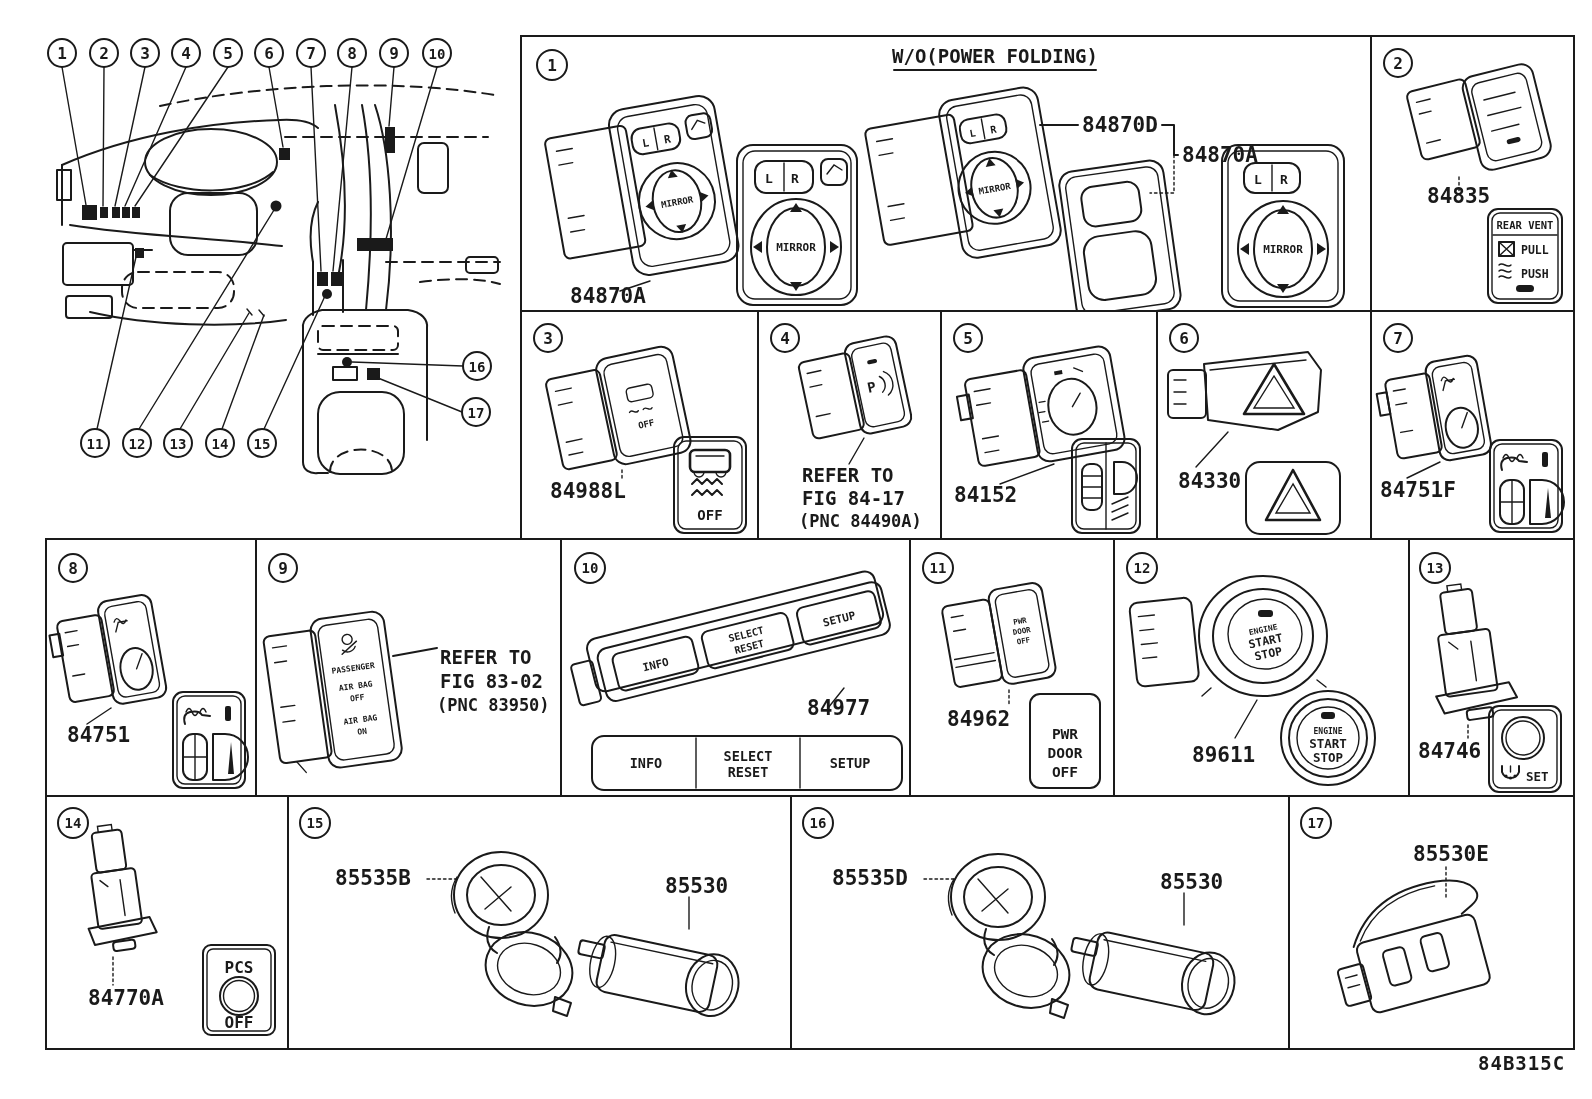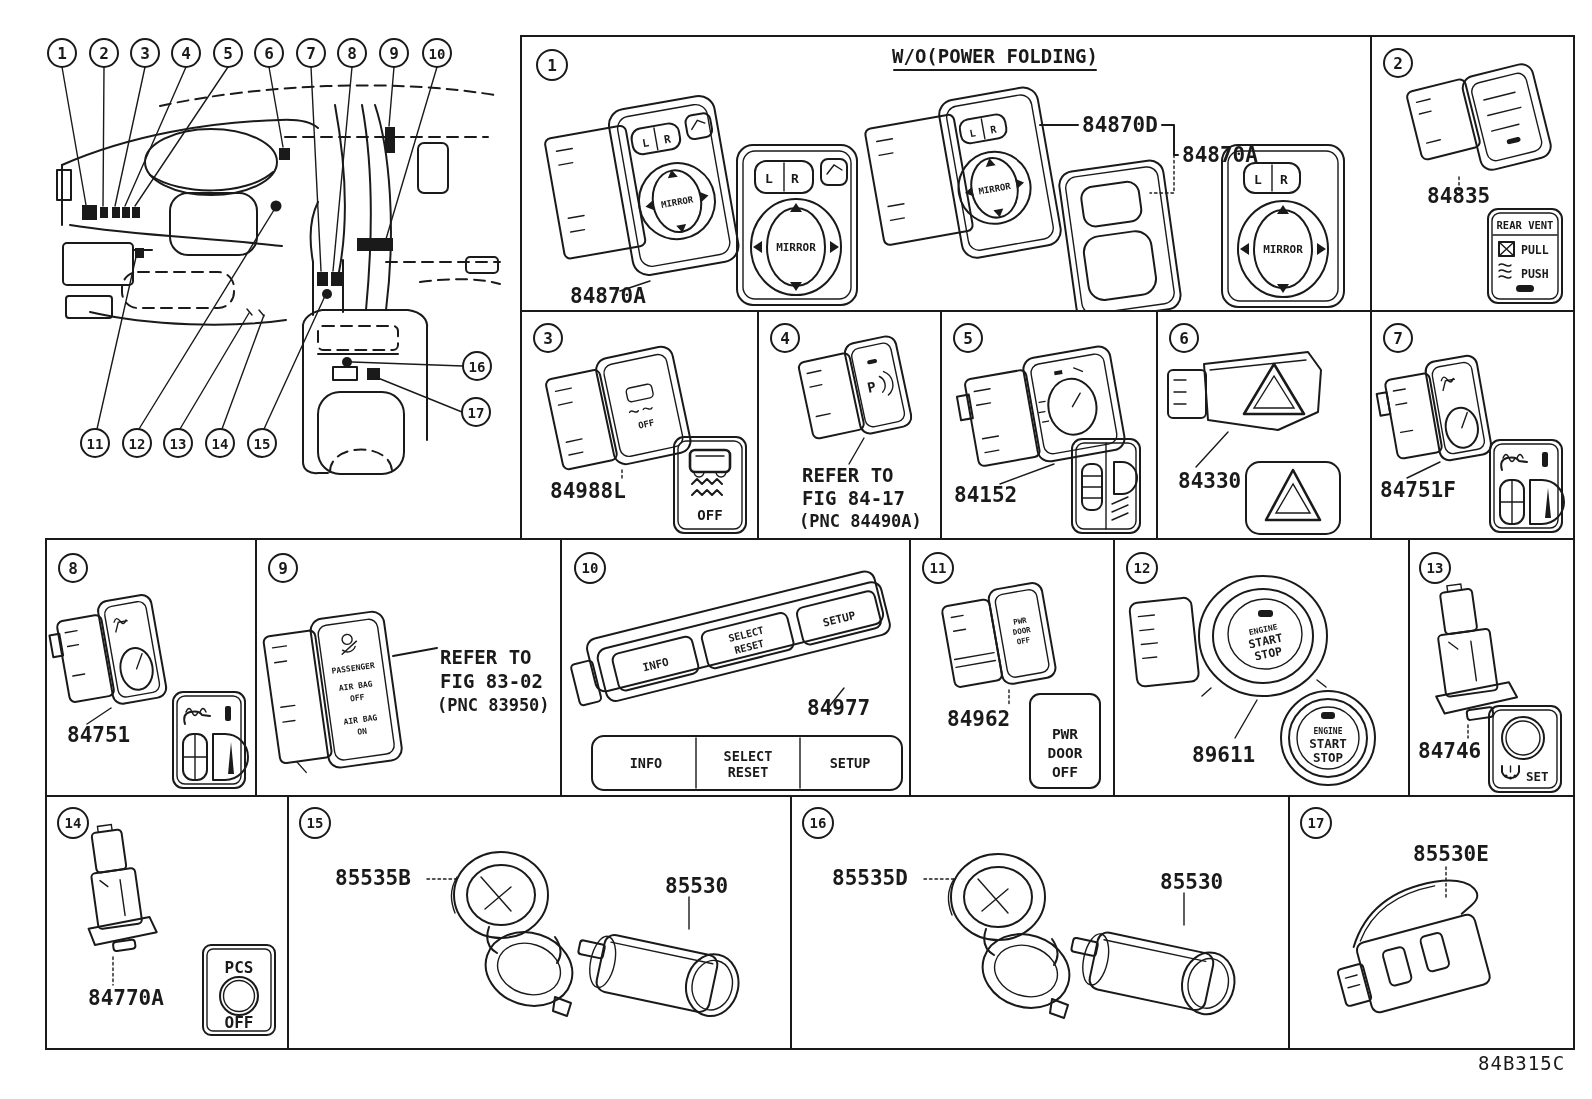--- a/index.html
+++ b/index.html
@@ -11,21 +11,21 @@
   .ln{stroke:#1a1a1a;stroke-width:2;fill:none;stroke-linecap:round;stroke-linejoin:round;}
   .l3{stroke:#1a1a1a;stroke-width:2.6;fill:none;stroke-linecap:round;stroke-linejoin:round;}
   .tn{stroke:#1a1a1a;stroke-width:1.4;fill:none;stroke-linecap:round;}
   .dot{stroke-dasharray:2.5 3;}
   .dsh{stroke-dasharray:11 7;}
   .fl{fill:#1a1a1a;stroke:none;}
   .pn{font-size:21px;}
   .nt{font-size:19px;}
   .nt2{font-size:17px;}
   .hd{font-size:19px;}
-  #figcode{position:absolute;left:1478px;top:1052px;font-size:19px;font-weight:normal;color:#1a1a1a;letter-spacing:1px;}
+  #figcode{position:absolute;left:1478px;top:1052px;font-size:19px;font-weight:bold;color:#1a1a1a;letter-spacing:1px;}
 </style>
 </head>
 <body>
 
 <div id="canvas">
 
   <svg style="position:absolute;left:30px;top:10px" width="500" height="500" viewBox="0 0 500 500">
     <g>
       <path class="ln dsh" d="M130,96 C230,74 370,68 470,86"></path>
       <path class="ln dsh" d="M255,127 H458"></path>

